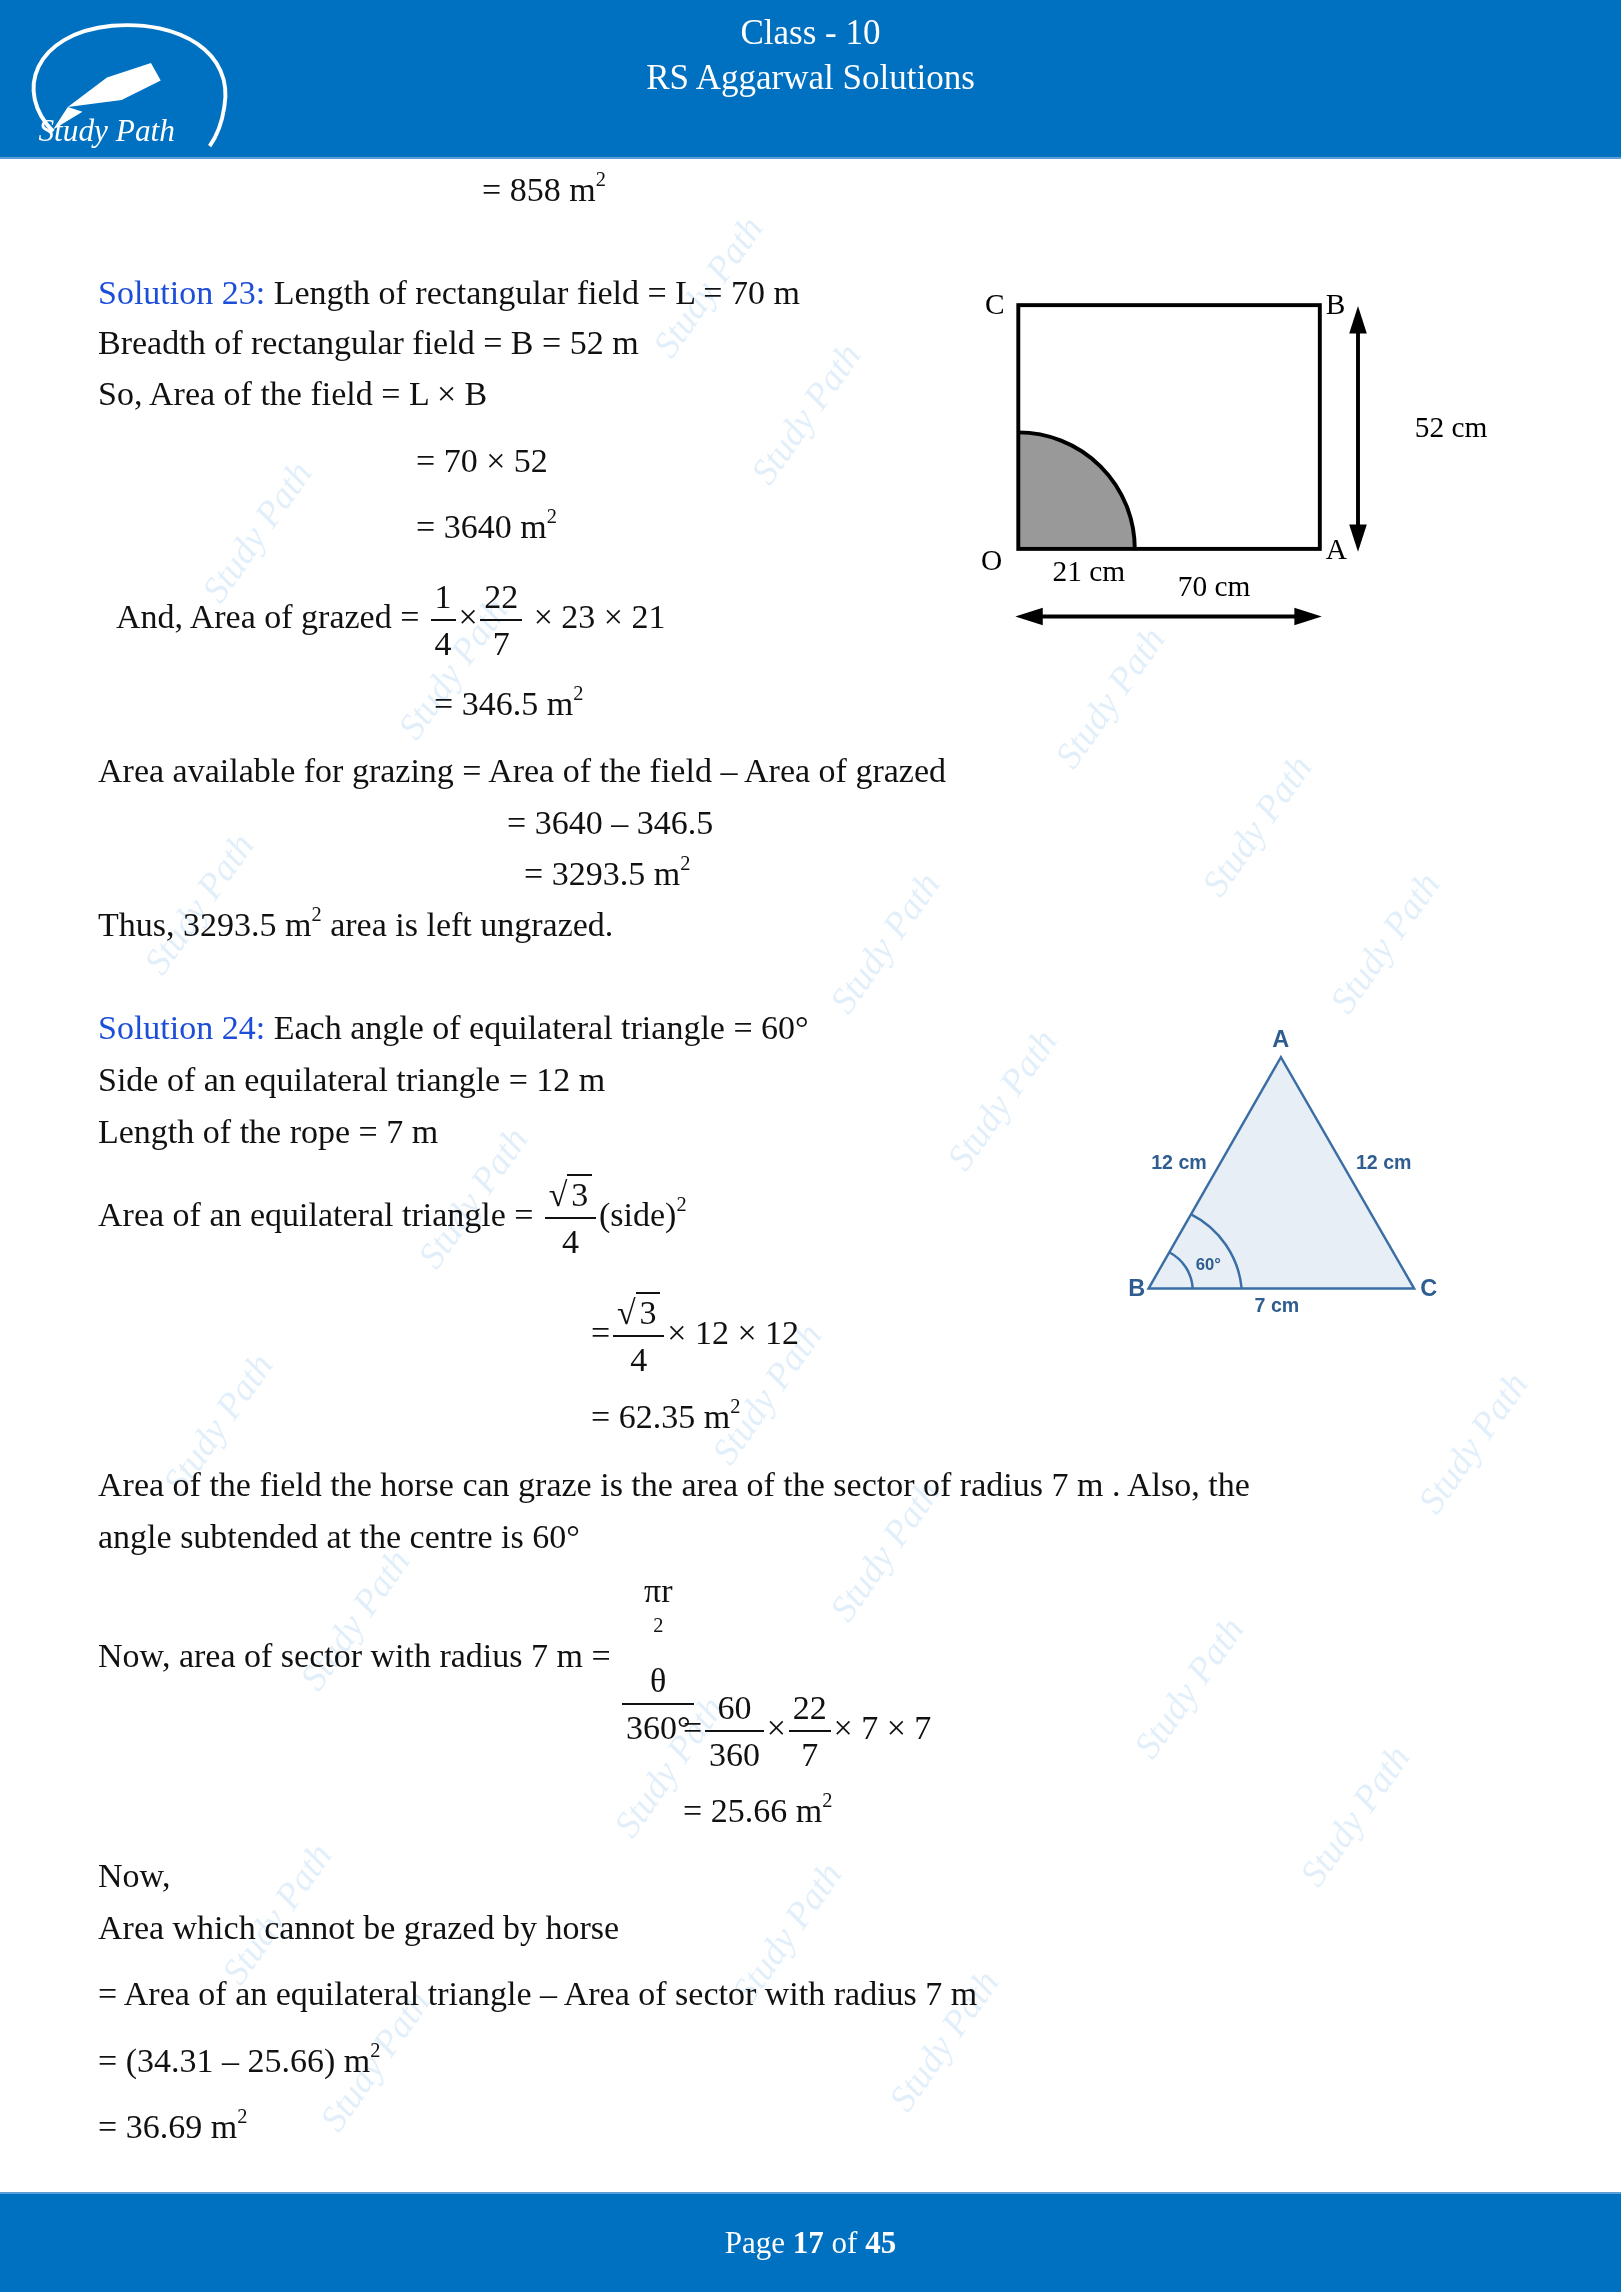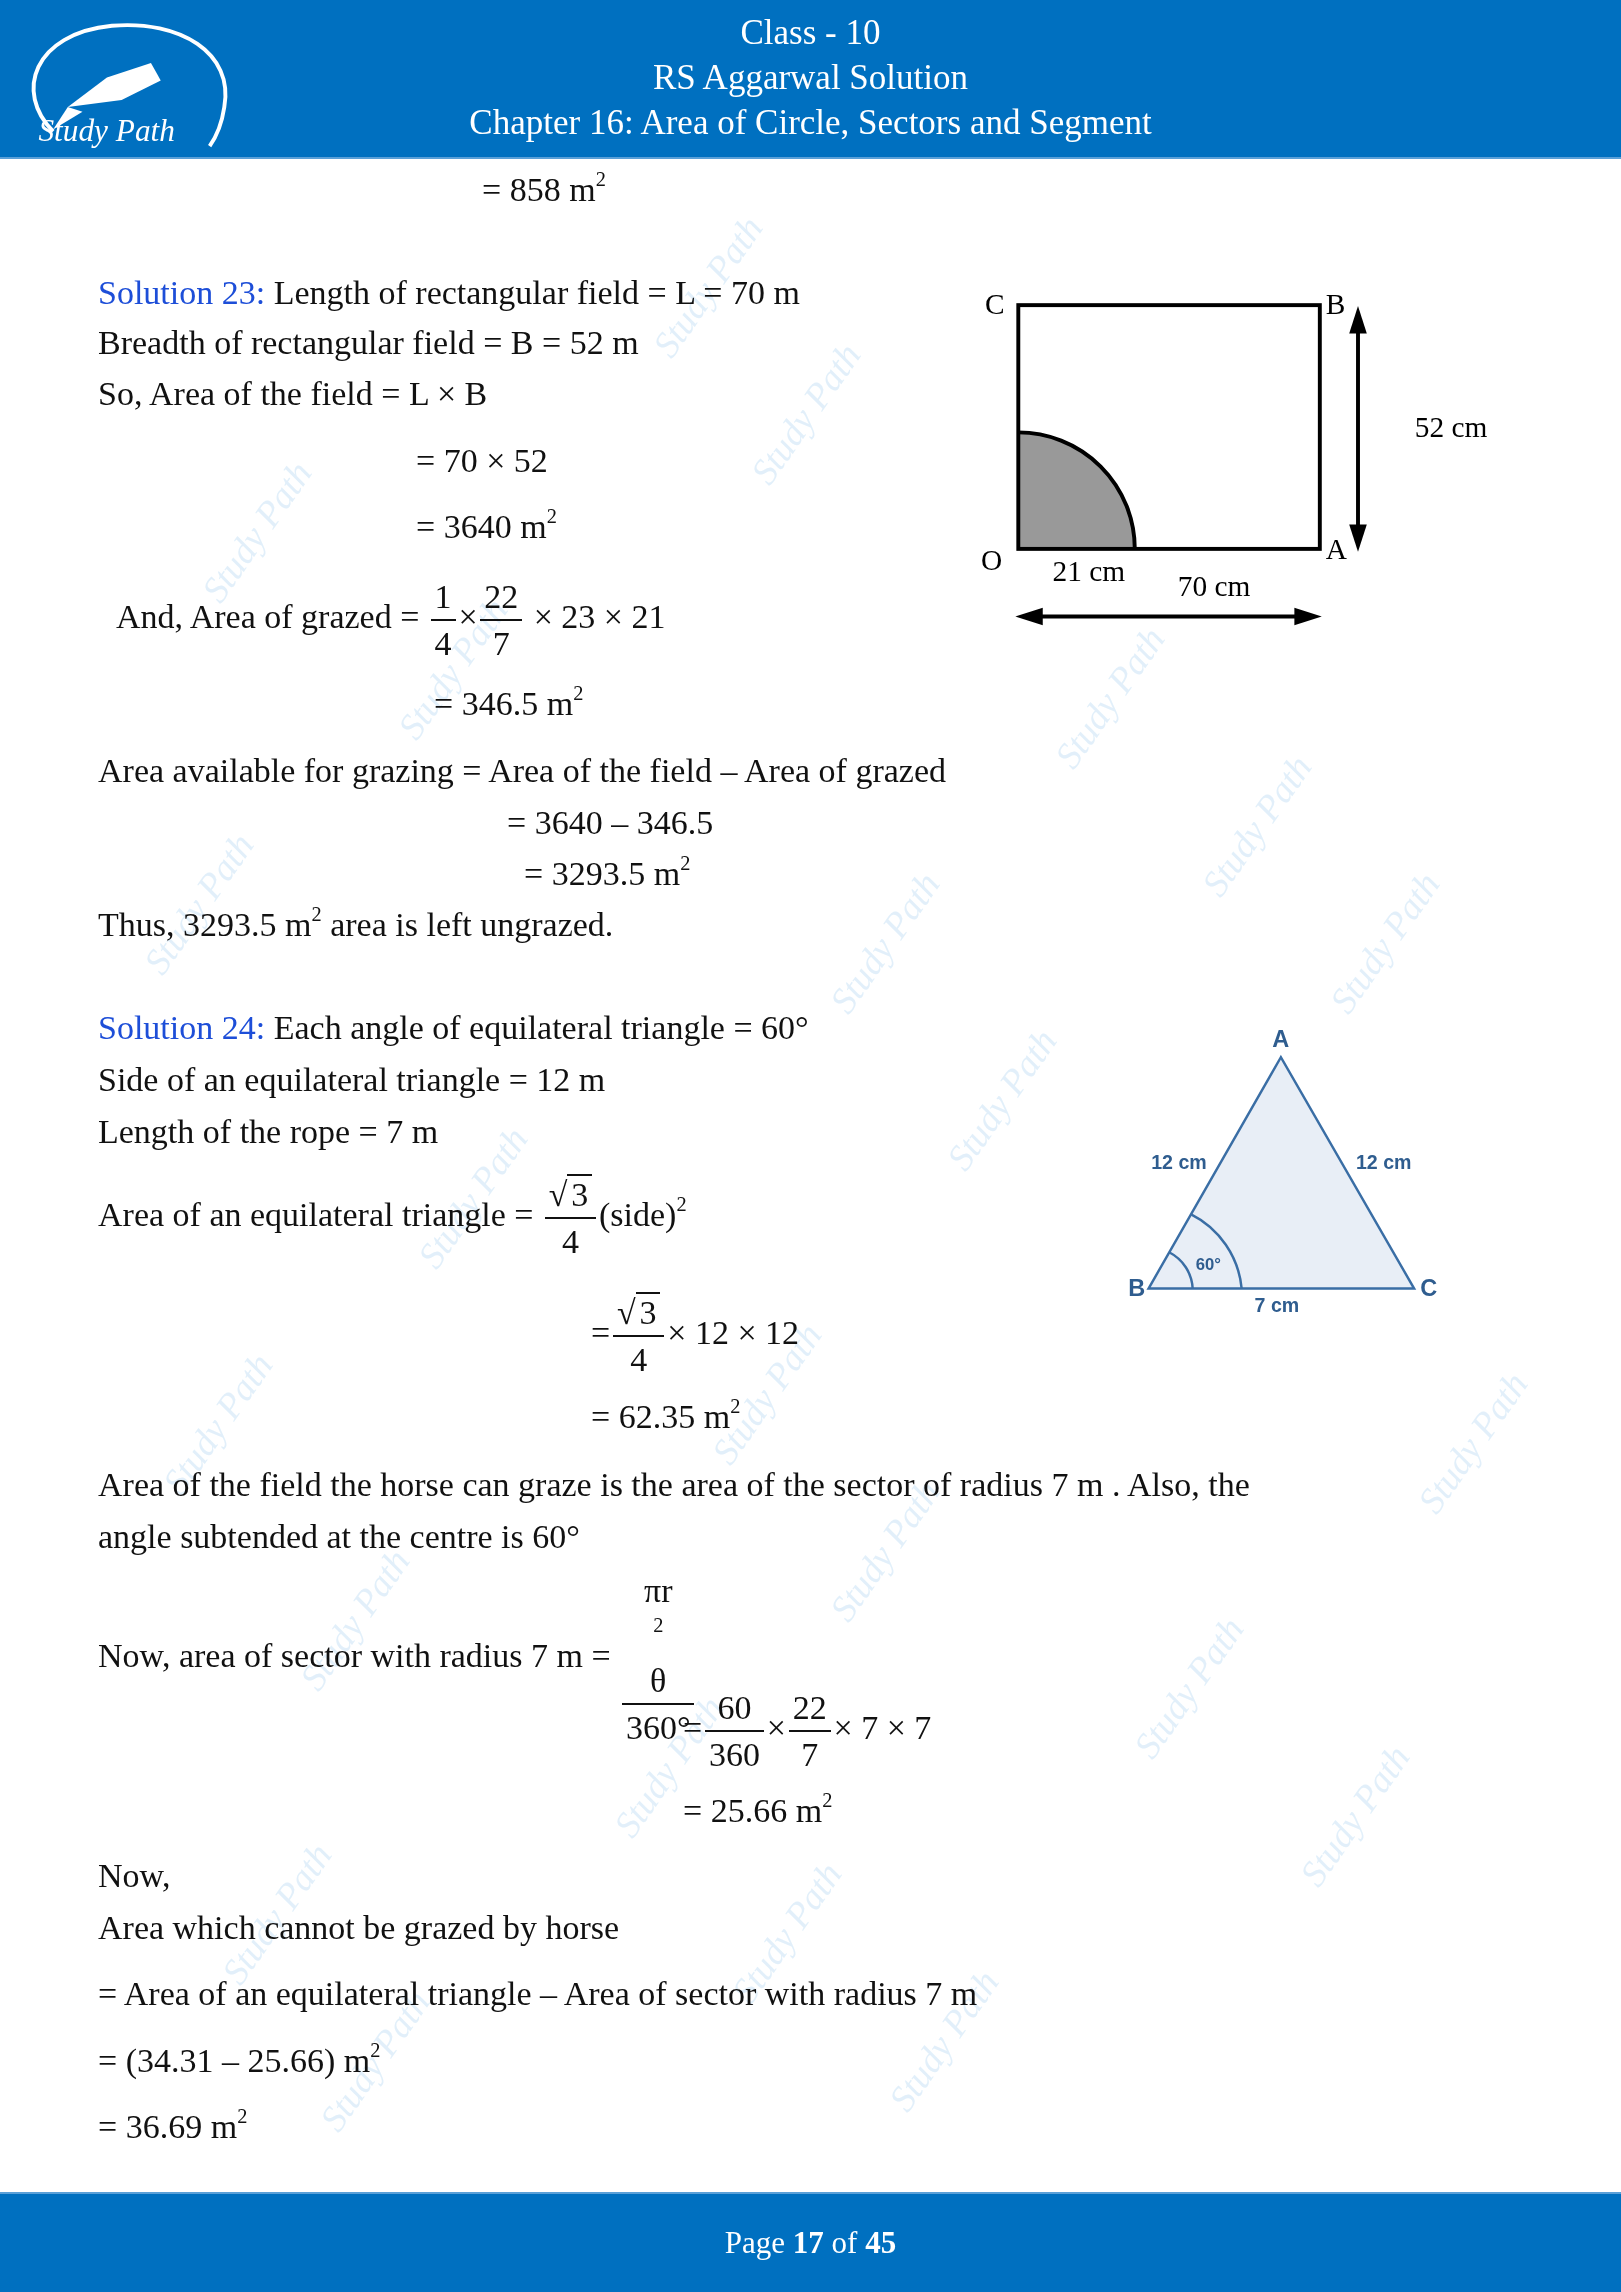--- a/index.html
+++ b/index.html
@@ -39,22 +39,21 @@
 <body>
 
 <div class="header">
   <svg class="logo" viewBox="0 0 230 140">
     <path d="M40 120 C 0 80, 20 20, 100 12 C 170 6, 225 40, 215 95 C 212 115, 205 128, 200 135" fill="none" stroke="#fff" stroke-width="4"></path>
     <path d="M55 95 L95 65 L140 50 L150 68 L110 88 Z" fill="#fff"></path>
     <path d="M40 118 L55 95 L70 100 Z" fill="#fff"></path>
     <text x="25" y="130" fill="#fff" font-size="32" font-style="italic">Study Path</text>
   </svg>
   <div class="line l1">Class - 10</div>
-  <div class="line">RS Aggarwal Solution</div>
-  <div class="line">Chapter 16: Area of Circle, Sectors and Segment</div>
+  <div class="line">RS Aggarwal Solutions</div>
 </div>
 
 <div>
   <div class="wm" style="left:627px;top:265px">Study Path</div>
   <div class="wm" style="left:725px;top:392px">Study Path</div>
   <div class="wm" style="left:176px;top:510px">Study Path</div>
   <div class="wm" style="left:372px;top:647px">Study Path</div>
   <div class="wm" style="left:1029px;top:676px">Study Path</div>
   <div class="wm" style="left:1176px;top:804px">Study Path</div>
   <div class="wm" style="left:118px;top:882px">Study Path</div>

